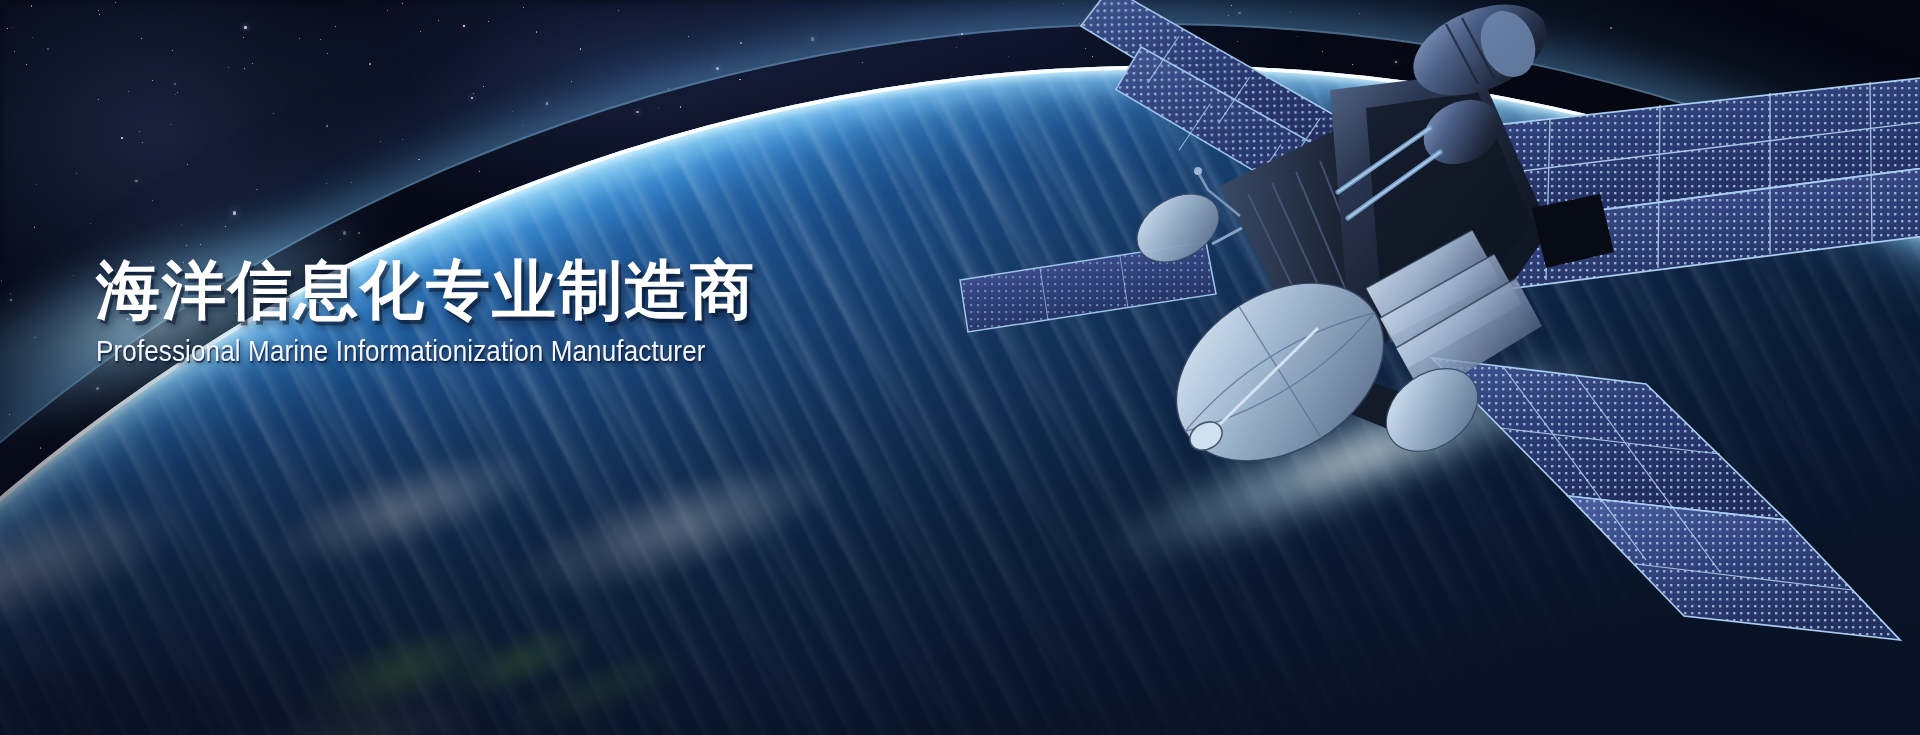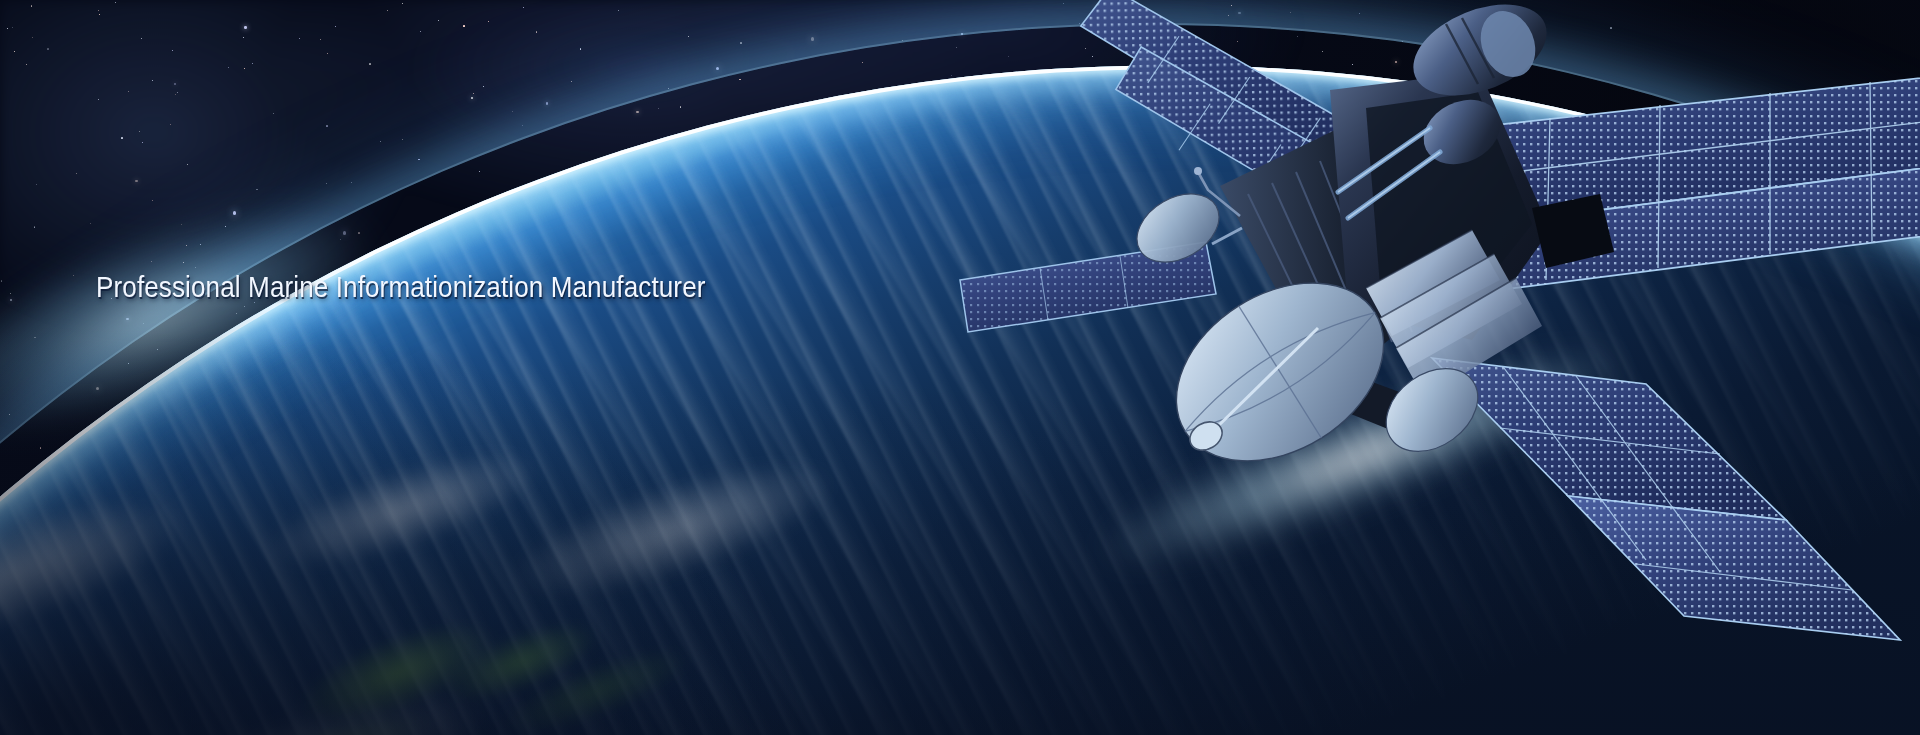--- a/index.html
+++ b/index.html
@@ -648,19 +648,20 @@
       </g>
     </svg>
   </div>
 
   <div class="copy">
 
 
     <div class="gap"></div>
 
     <div class="block-2">
+      <div class="headline-cn" id="headline-cn-2">海洋信息化专业制造商</div>
       <div class="sub-gap-2"></div>
       <div class="subline-en">Professional Marine Informationization Manufacturer</div>
     </div>
 
   </div>
 
 </div>
 
 </body></html>

